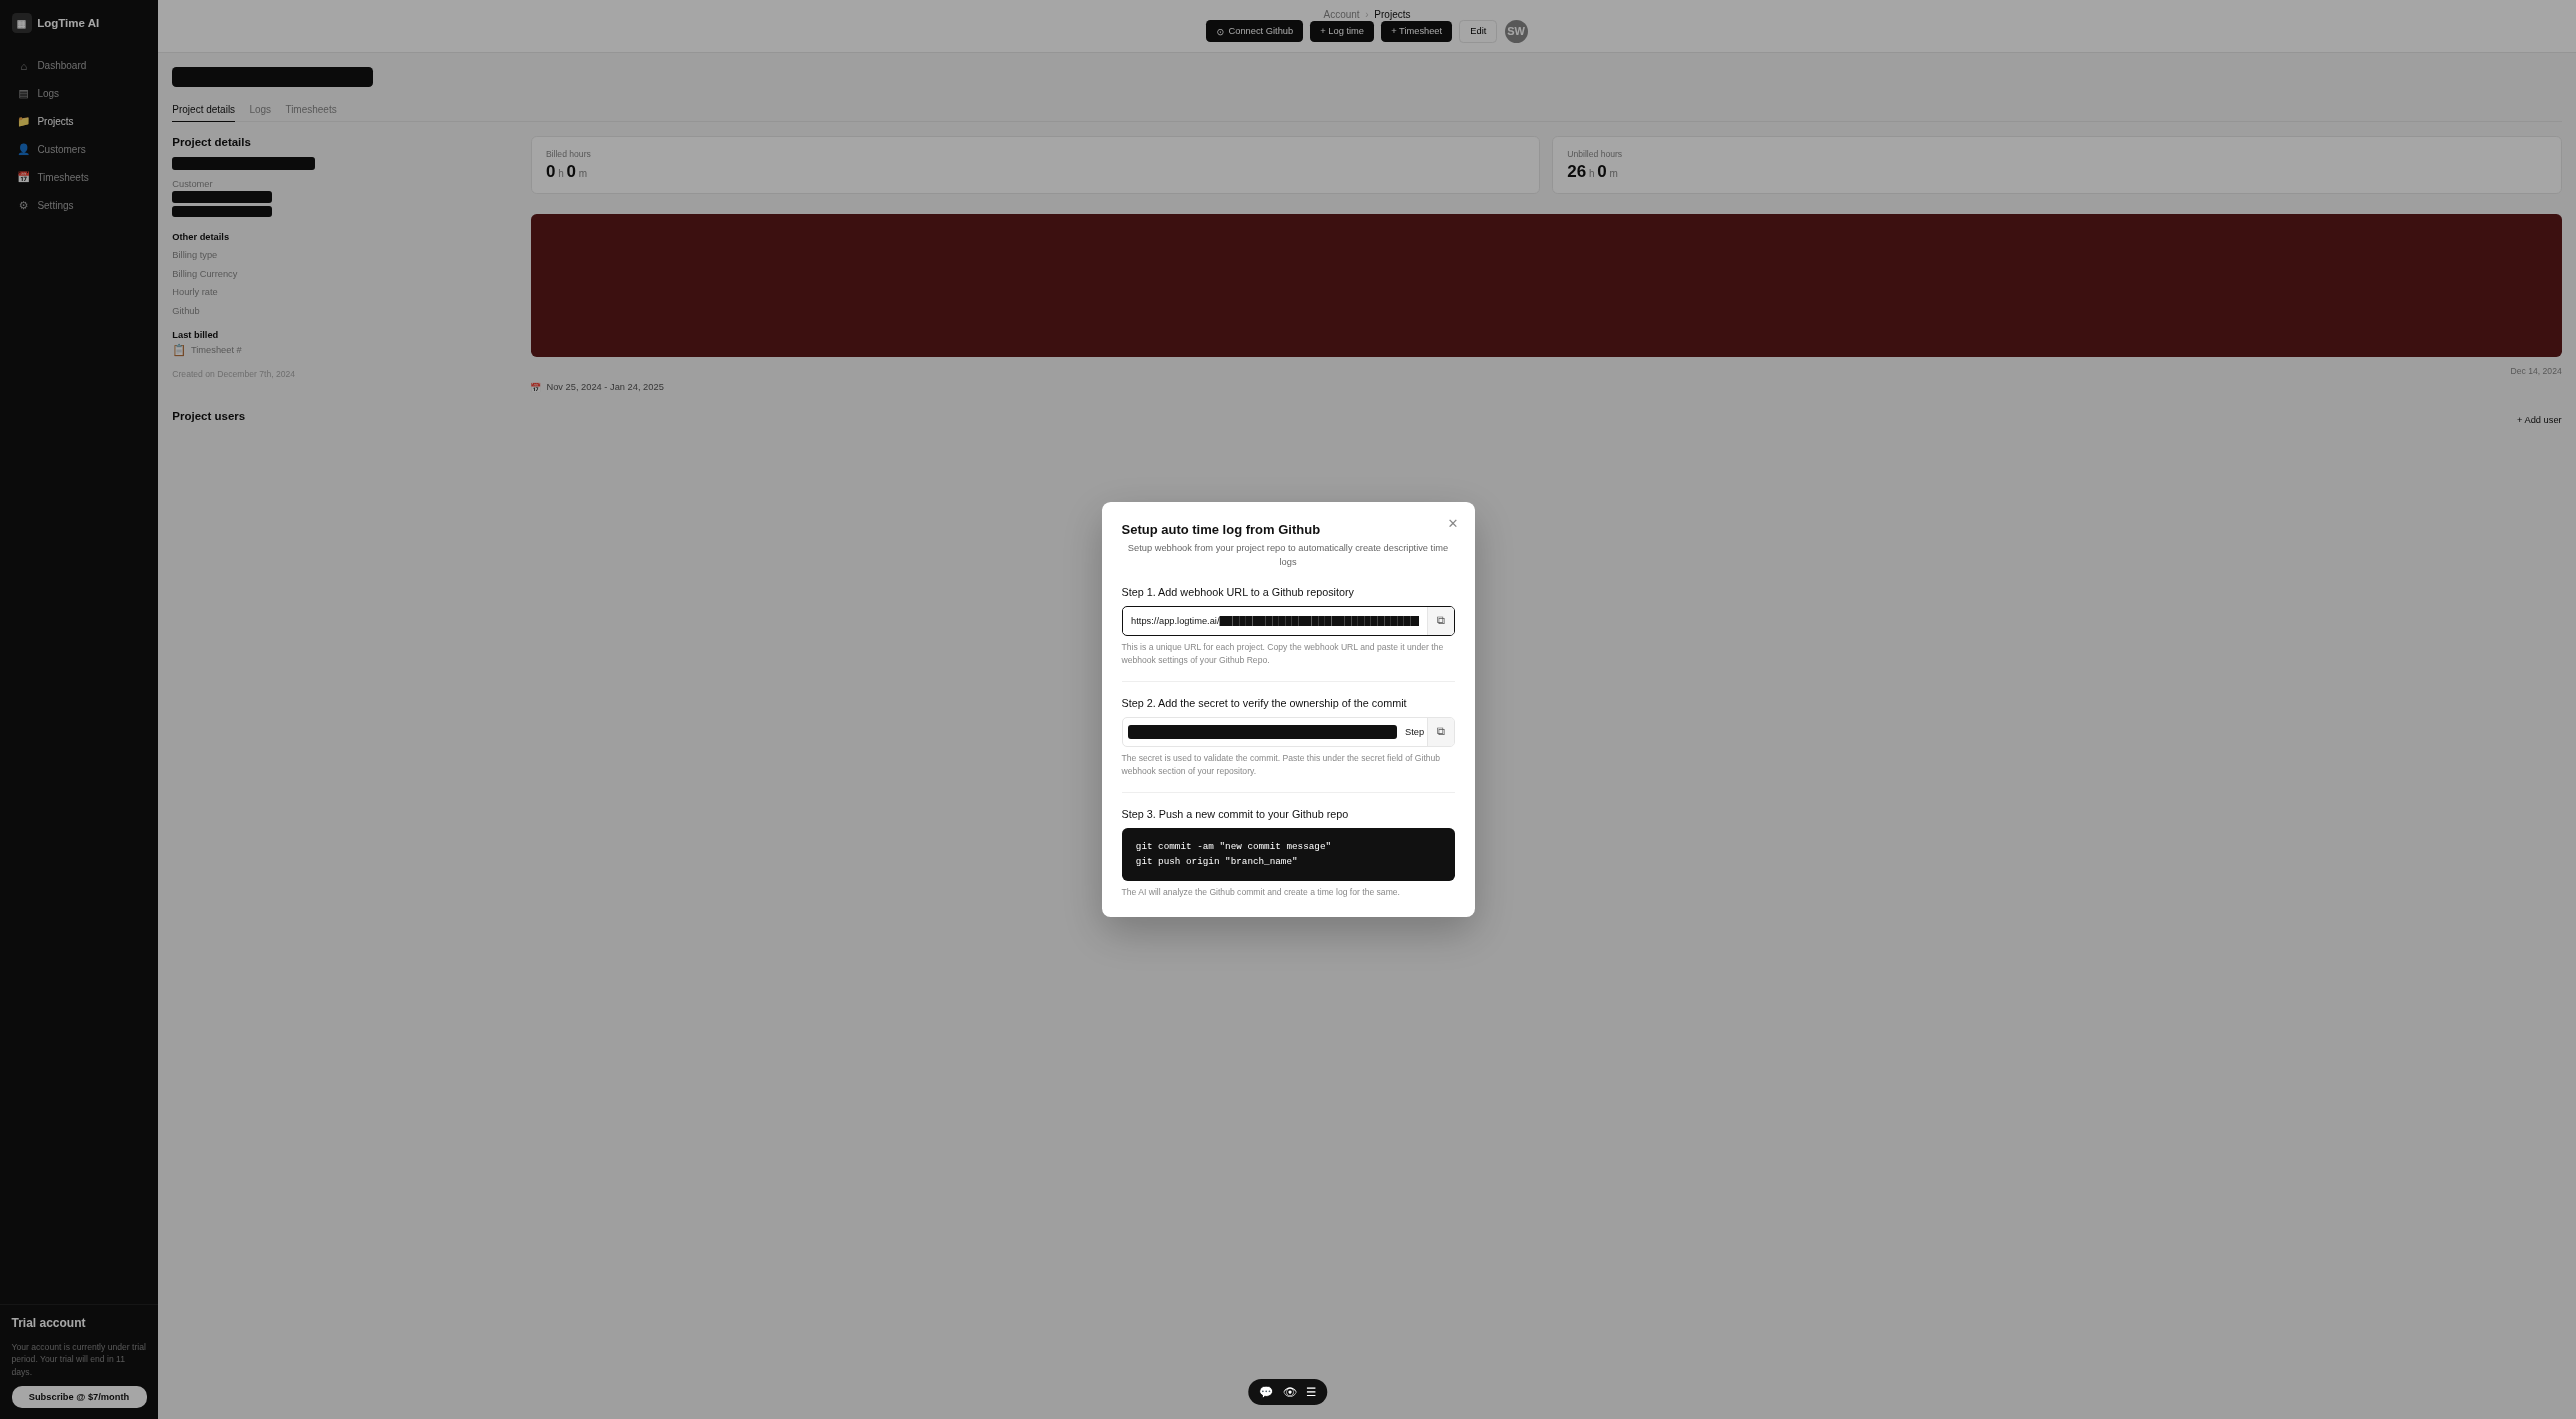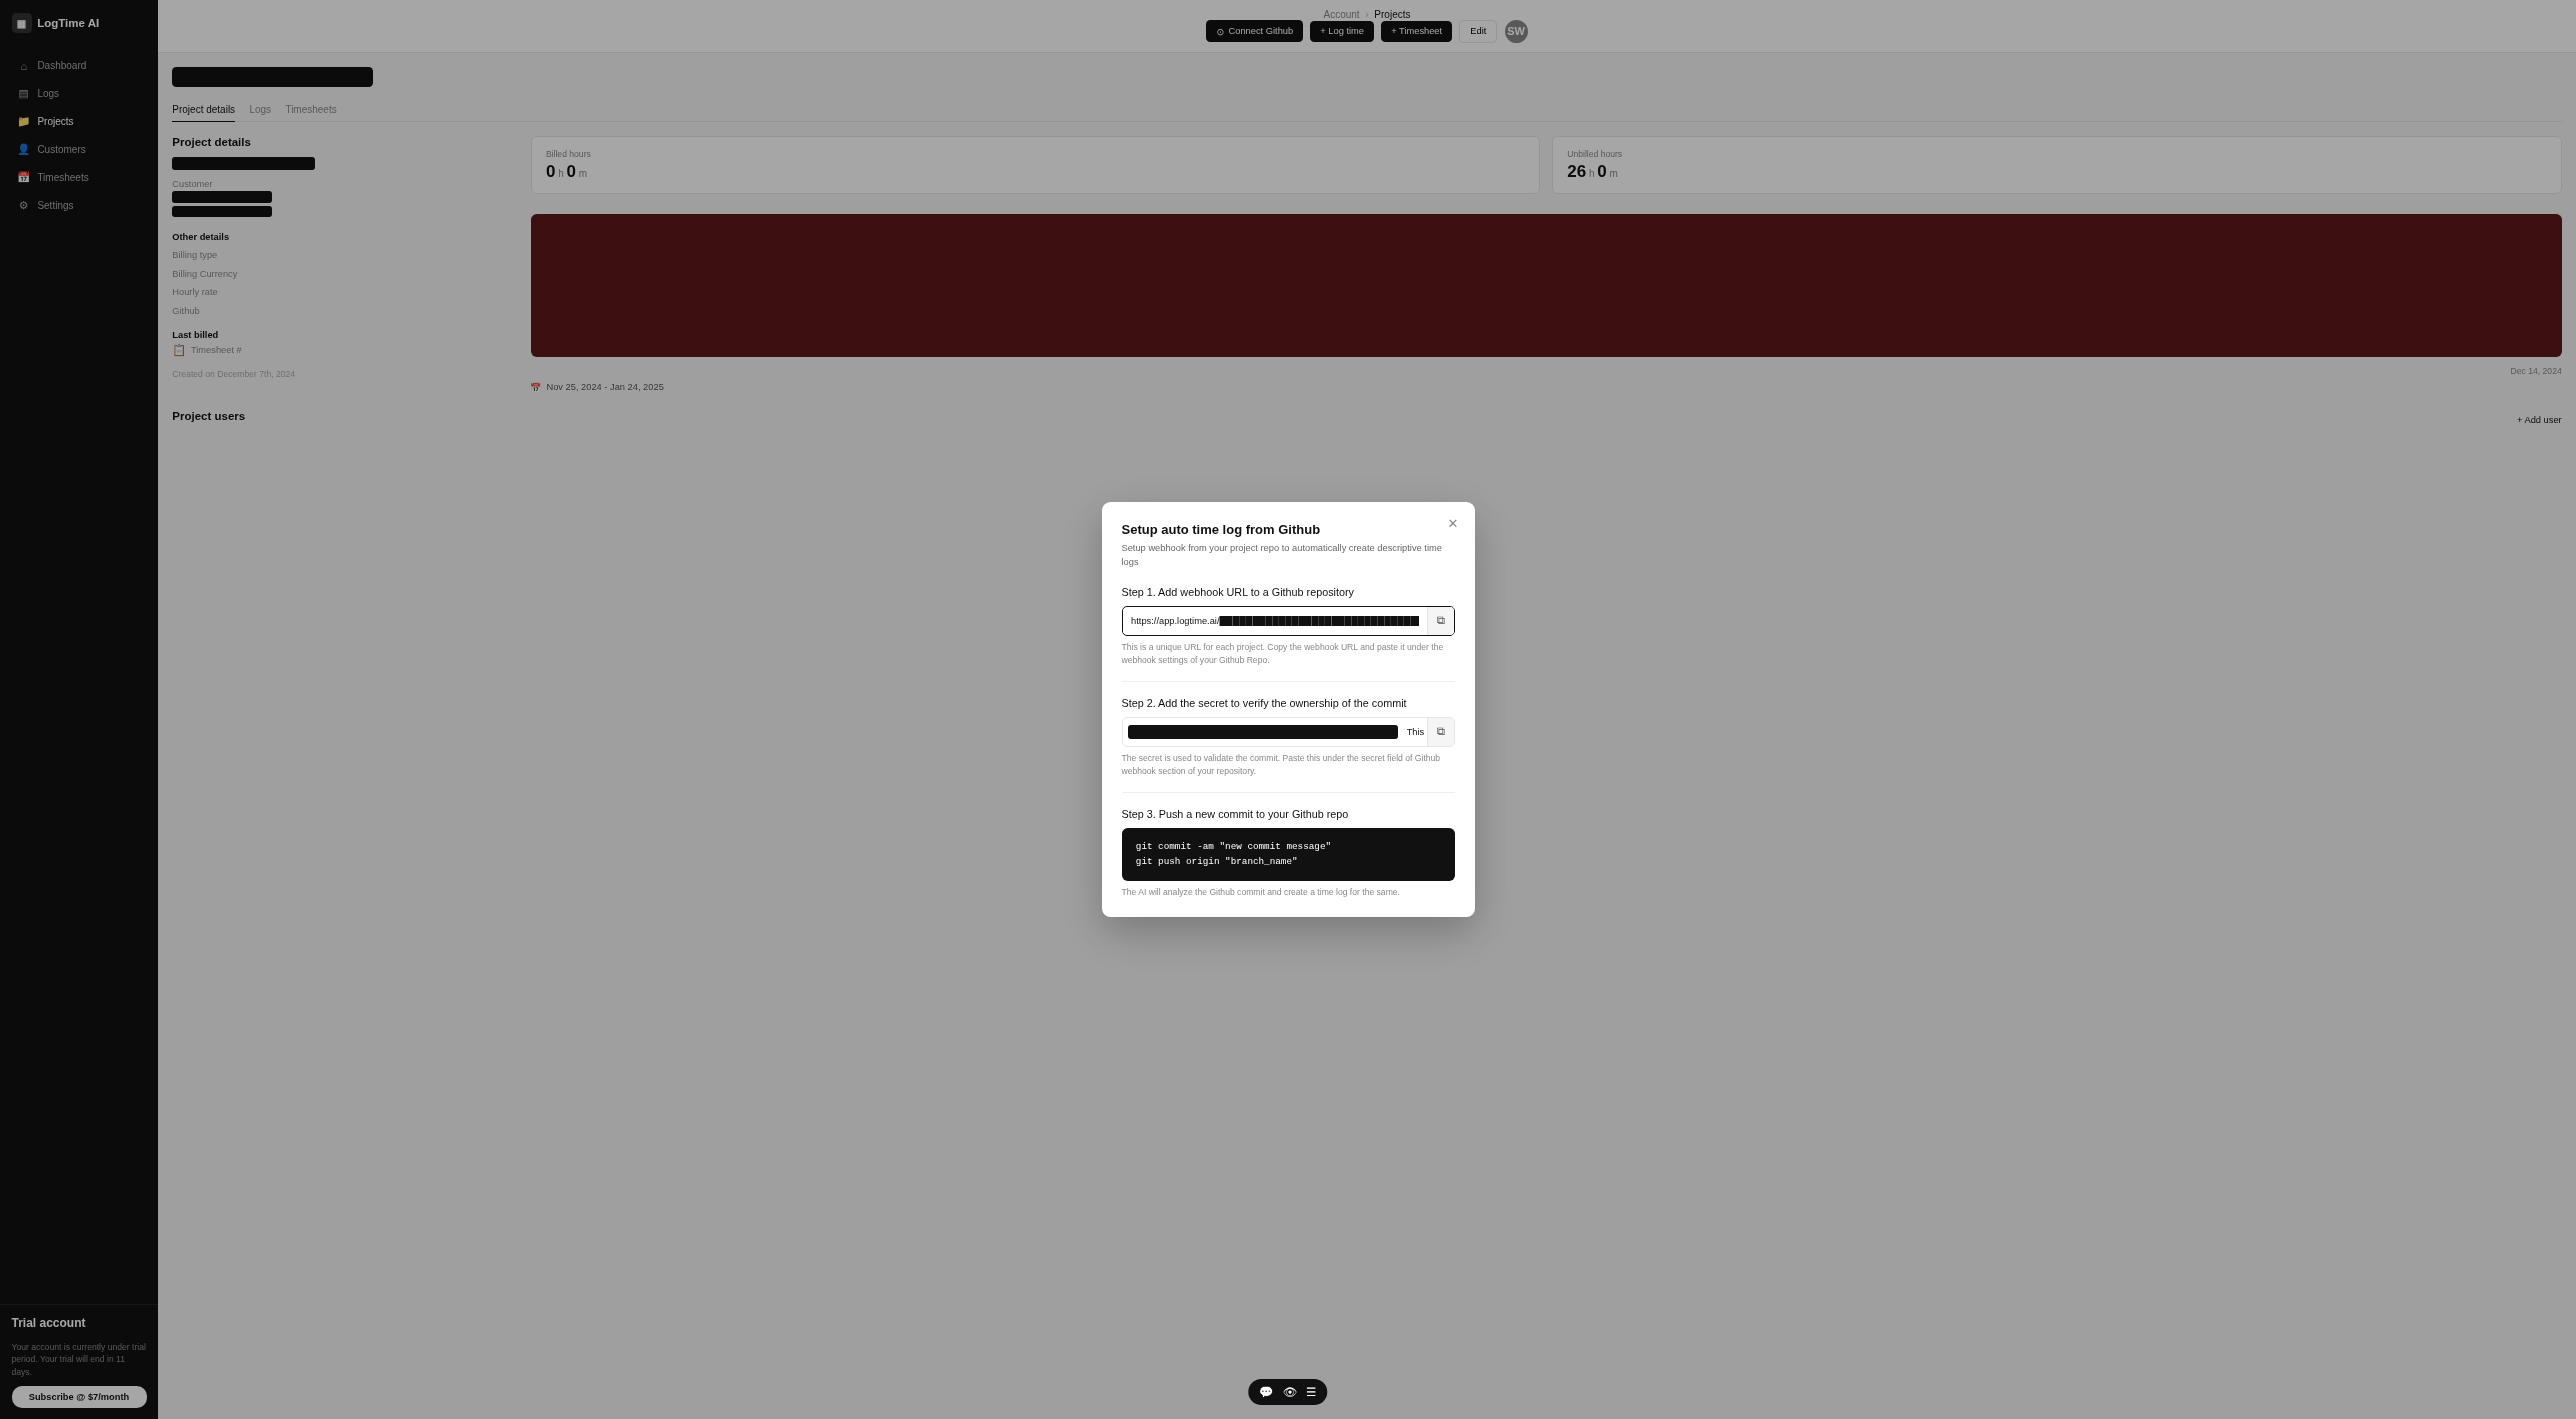--- a/index.html
+++ b/index.html
@@ -296,20 +296,21 @@
       font-size: 13px;
       font-weight: 700;
       color: #111;
       margin-bottom: 4.3px;
     }
     .modal-subtitle {
       font-size: 9.3px;
       color: #666;
       line-height: 1.5;
       margin-bottom: 16px;
+      text-align: center;
     }
 
     .modal-step-title {
       font-size: 10.8px;
       font-weight: 400;
       color: #111;
       margin-bottom: 8.6px;
     }
     .modal-divider {
       border: none;
@@ -562,21 +563,21 @@
       <input class="url-input" type="text" readonly="" value="https://app.logtime.ai/█████████████████████████████████████" style="">
       <button class="copy-btn">⧉</button>
     </div>
     <div class="input-hint">This is a unique URL for each project. Copy the webhook URL and paste it under the webhook settings of your Github Repo.</div>
 
     <hr class="modal-divider">
 
     <div class="modal-step-title">Step 2. Add the secret to verify the ownership of the commit</div>
     <div class="secret-input-row">
       <div class="secret-redacted"></div>
-      <span class="secret-suffix">This</span>
+      <span class="secret-suffix">Step</span>
       <button class="copy-btn">⧉</button>
     </div>
     <div class="input-hint">The secret is used to validate the commit. Paste this under the secret field of Github webhook section of your repository.</div>
 
     <hr class="modal-divider">
 
     <div class="modal-step-title">Step 3. Push a new commit to your Github repo</div>
     <div class="code-block">
       <pre><span>git commit -am "new commit message"</span>
 <span>git push origin "branch_name"</span></pre>

